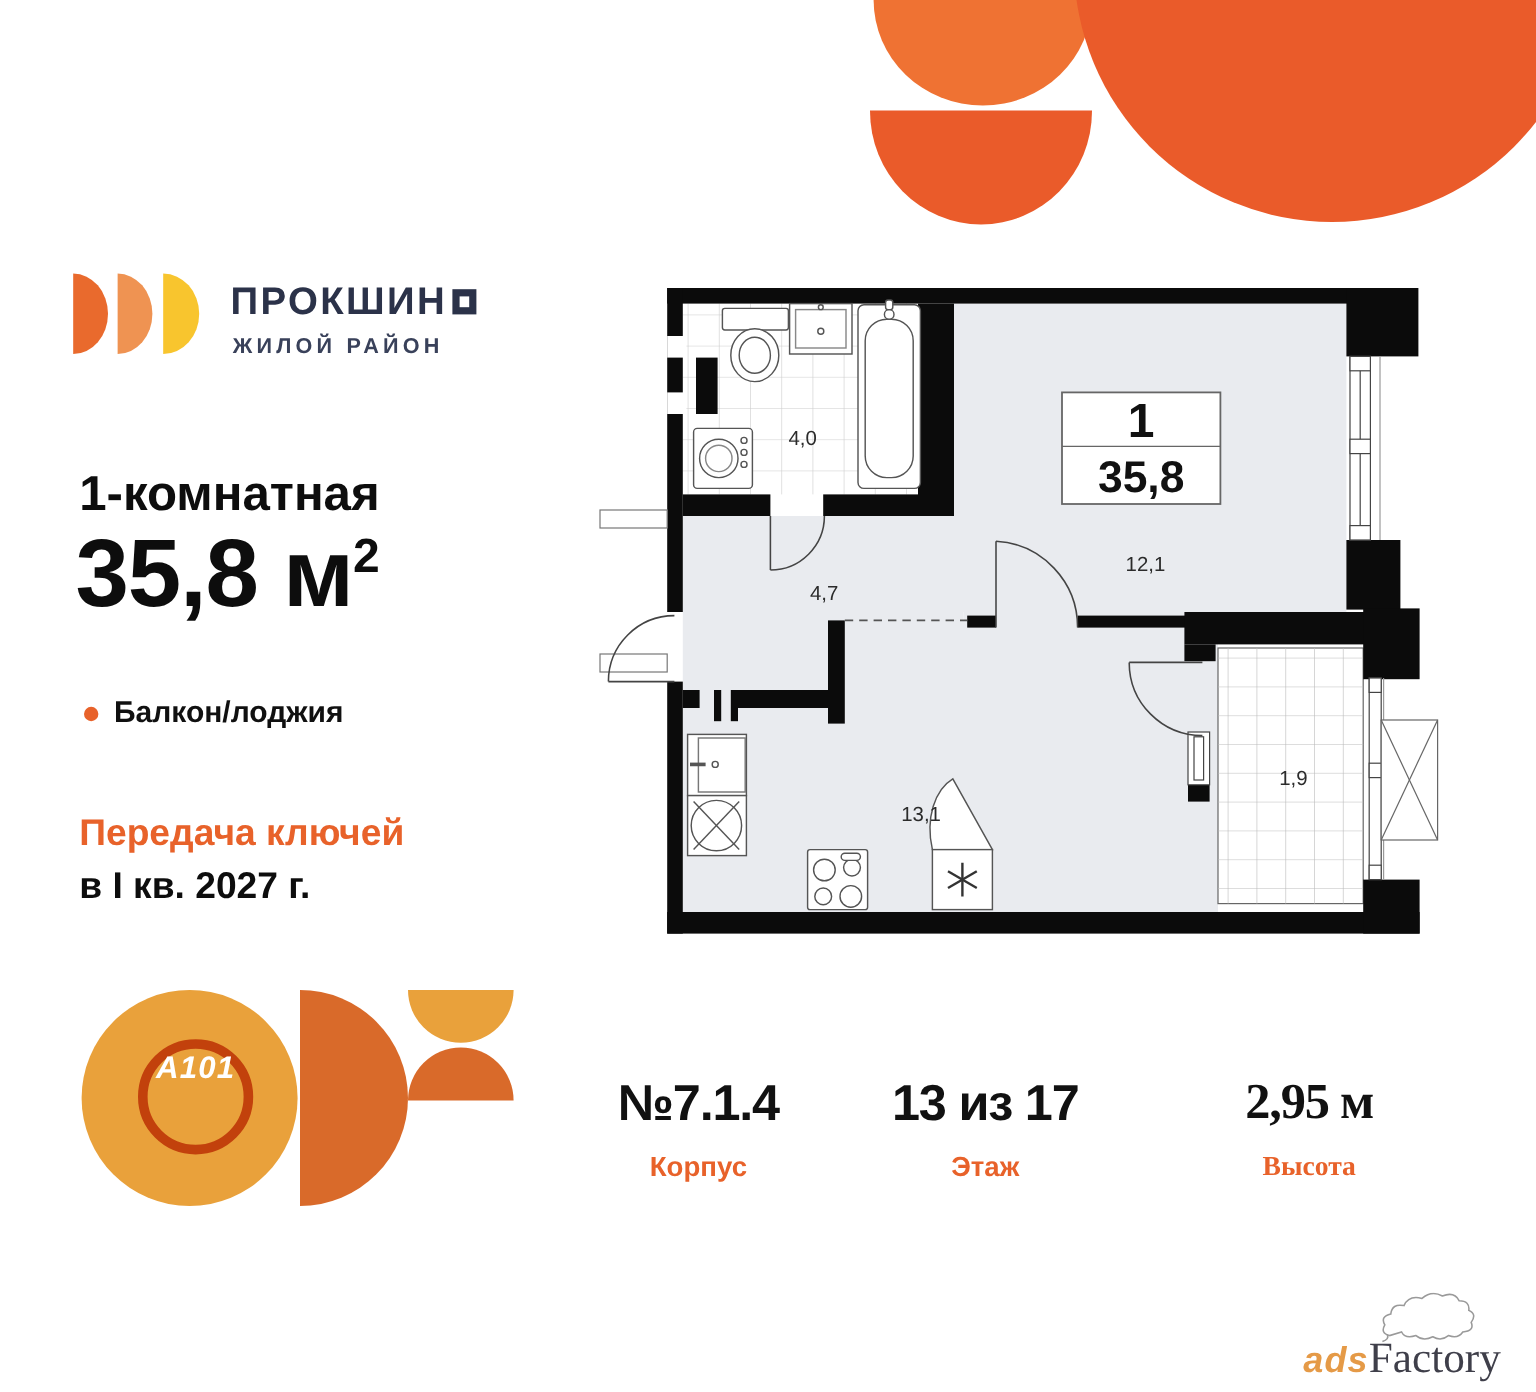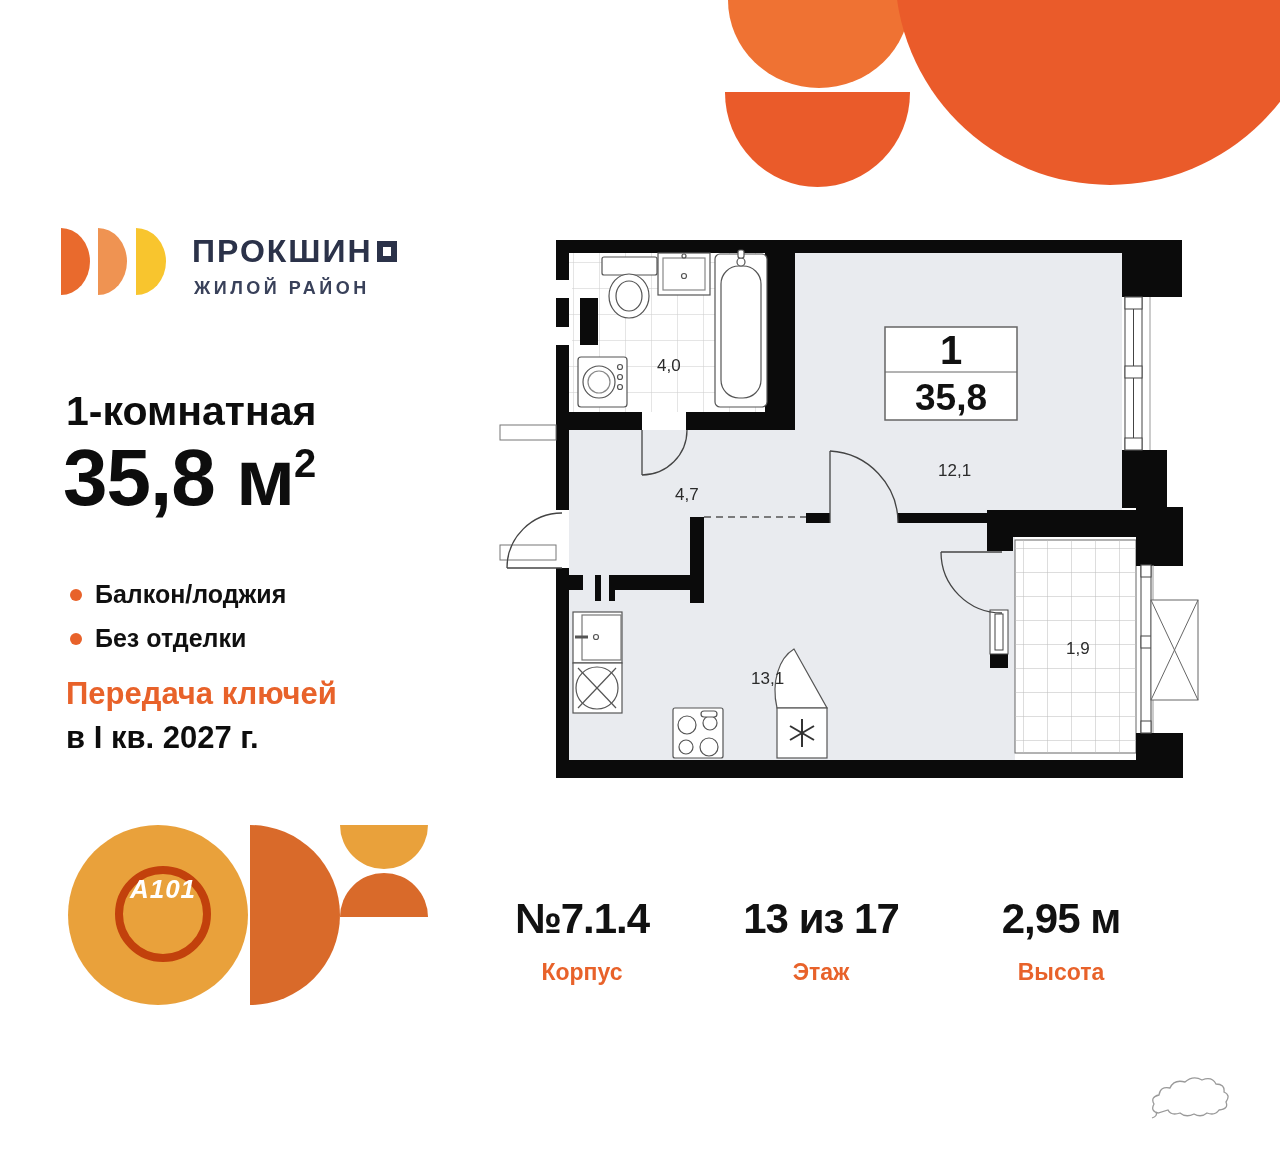--- a/index.html
+++ b/index.html
@@ -88,24 +88,20 @@
 <div class="abs brand-sub">ЖИЛОЙ РАЙОН</div>
 
 <div class="abs title">1-комнатная</div>
 <div class="abs area"><span>35,8</span><span> м</span><sup>2</sup></div>
 
 <div class="abs features">
   <div class="feature">
     <span class="dot"></span>
     <span class="txt">Балкон/лоджия</span>
   </div>
-  <div class="feature">
-    <span class="dot"></span>
-    <span class="txt">Без отделки</span>
-  </div>
 </div>
 
 <div class="abs handover1">Передача ключей</div>
 <div class="abs handover2">в I кв. 2027 г.</div>
 
 <div class="abs a101-circle"></div>
 <div class="abs a101-ring">
   <span class="a101-text">A101</span>
 </div>
 <div class="abs halfdisc a101-d"></div>
@@ -113,21 +109,21 @@
 <div class="abs a101-bot"></div>
 
 <div class="abs info-col" style="left:582px;">
   <div class="info-val">№7.1.4</div>
   <div class="info-lbl">Корпус</div>
 </div>
 <div class="abs info-col" style="left:821px;">
   <div class="info-val">13 из 17</div>
   <div class="info-lbl">Этаж</div>
 </div>
-<div class="abs info-col" style="left:1061px;">
+<div class="abs info-col" style="left:1091px;font-family:Liberation Serif, serif;">
   <div class="info-val">2,95 м</div>
   <div class="info-lbl">Высота</div>
 </div>
 
 <svg class="abs plan" viewBox="0 0 710 550">
   <defs>
     <pattern id="tiles26" patternUnits="userSpaceOnUse" width="26" height="26">
       <path d="M26,0 H0 V26" fill="none" stroke="#cccccc" stroke-width="1"></path>
     </pattern>
     <pattern id="tiles24" patternUnits="userSpaceOnUse" width="24" height="24">
@@ -302,13 +298,16 @@
   </g>
 </svg>
 
 <div class="abs wm">
   <svg class="wm-cloud" width="120" height="42" viewBox="0 0 120 42">
     <g stroke="#9a9a9a" stroke-width="1.3" fill="#ffffff">
       <path d="M12,36 q-8,-2 -4,-9 q-4,-7 5,-9 q1,-9 11,-7 q4,-9 15,-6 q8,-7 17,-2 q10,-4 14,4 q9,0 8,8 q7,3 2,10 q3,7 -7,8 q-4,6 -12,3 q-6,5 -13,1 q-8,4 -14,-1 q-9,3 -12,-3 z"></path>
       <path d="M6,41 q6,-2 4,-6" fill="none"></path>
     </g>
   </svg>
+  <div class="wm-text">
+    <span class="wm-ads">ads</span><span class="wm-factory">Factory</span>
+  </div>
 </div>
 
 </body></html>

